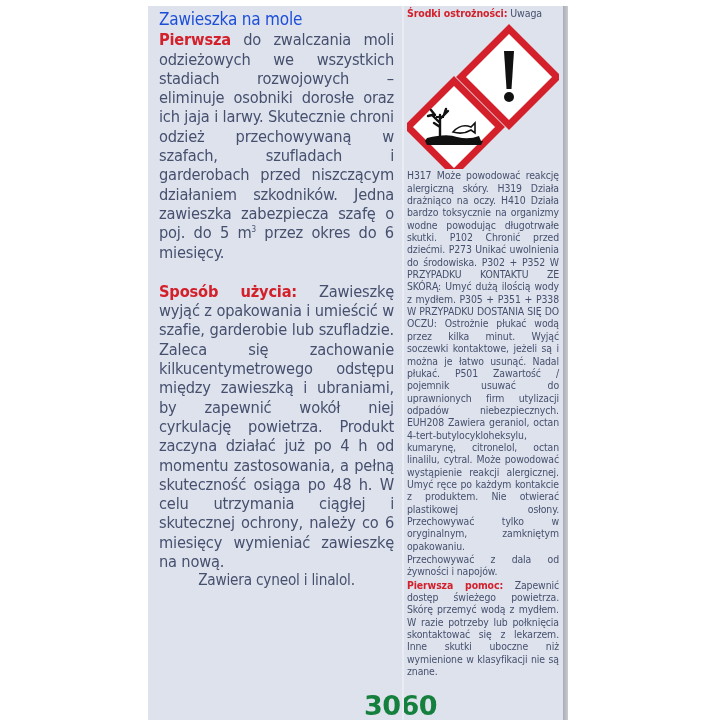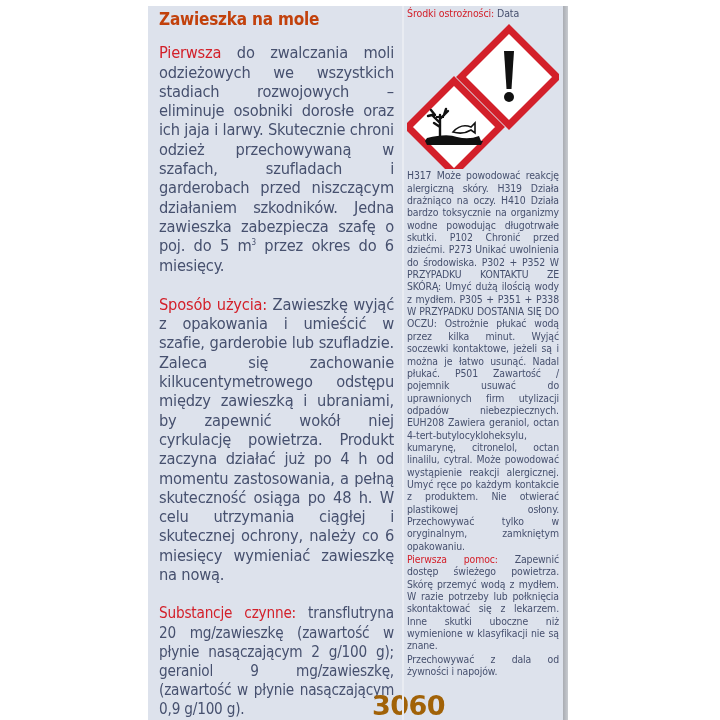--- a/index.html
+++ b/index.html
@@ -21,51 +21,50 @@
     letter-spacing:-0.2px;
   }
   .col-divider {
     position:absolute; left:254px; top:0; width:2px; height:714px; background:#e9ecf2;
   }
   .col-right {
     position:absolute; left:259px; top:0; width:152px;
     color:#46506e; font-size:10.4px; line-height:12.35px; text-align:justify;
     letter-spacing:-0.1px;
   }
-  .title { font-weight:bold; font-size:17px; color:#c2410c; margin-bottom:14px; }
-  .red { color:#d3202a; font-weight:normal; }
+  .title { font-weight:normal; font-size:17px; color:#1d4ed8; margin-bottom:1px; }
+  .red { color:#d3202a; font-weight:bold; }
   p { margin:0; }
   .sec { margin-top:20px; }
   .small-sec { margin-top:1px; }
   .lot {
-    position:absolute; left:224px; top:684px; font-size:27px; font-weight:bold; color:#a16207;
+    position:absolute; left:216px; top:684px; font-size:27px; font-weight:bold; color:#15803d;
     font-family:"DejaVu Sans", sans-serif; letter-spacing:-0.5px;
   }
   .precaution-head { font-size:10.5px; margin-top:1px; }
   .pictos { position:relative; height:150px; }
   sup { font-size:8px; vertical-align:super; line-height:0; }
 </style>
 </head>
 <body>
 
 <div class="label">
   <div class="col-left">
     <p class="title">Zawieszka na mole</p>
     <p><span class="red">Pierwsza</span><span> do zwalczania moli odzieżowych we wszystkich stadiach rozwojowych – eliminuje osobniki dorosłe oraz ich jaja i larwy. Skutecznie chroni odzież przechowywaną w szafach, szufladach i garderobach przed niszczącym działaniem szkodników. Jedna zawieszka zabezpiecza szafę o poj. do 5 m</span><sup>3</sup><span> przez okres do 6 miesięcy.</span></p>
     <p class="sec"><span class="red">Sposób użycia:</span><span> Zawieszkę wyjąć z opakowania i umieścić w szafie, garderobie lub szufladzie. Zaleca się zachowanie kilkucentymetrowego odstępu między zawieszką i ubraniami, by zapewnić wokół niej cyrkulację powietrza. Produkt zaczyna działać już po 4 h od momentu zastosowania, a pełną skuteczność osiąga po 48 h. W celu utrzymania ciągłej i skutecznej ochrony, należy co 6 miesięcy wymieniać zawieszkę na nową.</span></p>
-    <p class="sec" style="font-size:15.2px;line-height:19.2px;"><span class="red">Substancje czynne:</span><span> transflutryna 20 mg/zawieszkę (zawartość w płynie nasączającym 2 g/100 g); geraniol 9 mg/zawieszkę, (zawartość w płynie nasączającym 0,9 g/100 g).</span></p>
     <p style="font-size:15.2px;line-height:19.2px;text-align:center;">Zawiera cyneol i linalol.</p>
   </div>
 
   <div class="lot">3060</div>
 
   <div class="col-divider"></div>
 
   <div class="col-right">
-    <p class="precaution-head"><span class="red">Środki ostrożności:</span><span> Data</span></p>
+    <p class="precaution-head"><span class="red">Środki ostrożności:</span><span> Uwaga</span></p>
 
     <div class="pictos">
       <svg width="152" height="150" viewBox="0 0 152 150">
 
         <g>
           <polygon points="102,10 150,58 102,106 54,58" fill="#ffffff" stroke="#d3202a" stroke-width="7" stroke-linejoin="miter"></polygon>
           <path d="M97,32 L107,32 L104.5,70 L99.5,70 Z" fill="#111"></path>
           <circle cx="102" cy="78" r="5" fill="#111"></circle>
         </g>
 
@@ -77,17 +76,17 @@
 
           <path d="M18,122 L76,122 L74,126 L20,126 Z" fill="#111"></path>
           <path d="M20,119 Q40,114 50,118 Q62,121 72,117 L74,122 L18,122 Z" fill="#111"></path>
 
           <path d="M46,113 Q54,104 64,108 L68,104 L68,114 L64,111 Q56,116 46,113 Z" fill="#ffffff" stroke="#111" stroke-width="1.6"></path>
         </g>
       </svg>
     </div>
 
     <p>H317 Może powodować reakcję alergiczną skóry. H319 Działa drażniąco na oczy. H410 Działa bardzo toksycznie na organizmy wodne powodując długotrwałe skutki. P102 Chronić przed dziećmi. P273 Unikać uwolnienia do środowiska. P302 + P352 W PRZYPADKU KONTAKTU ZE SKÓRĄ: Umyć dużą ilością wody z mydłem. P305 + P351 + P338 W PRZYPADKU DOSTANIA SIĘ DO OCZU: Ostrożnie płukać wodą przez kilka minut. Wyjąć soczewki kontaktowe, jeżeli są i można je łatwo usunąć. Nadal płukać. P501 Zawartość / pojemnik usuwać do uprawnionych firm utylizacji odpadów niebezpiecznych. EUH208 Zawiera geraniol, octan 4-tert-butylocykloheksylu, kumarynę, citronelol, octan linalilu, cytral. Może powodować wystąpienie reakcji alergicznej. Umyć ręce po każdym kontakcie z produktem. Nie otwierać plastikowej osłony. Przechowywać tylko w oryginalnym, zamkniętym opakowaniu.</p>
+    <p class="small-sec">Przechowywać z dala od żywności i napojów.</p>
     <p class="small-sec"><span class="red">Pierwsza pomoc:</span><span> Zapewnić dostęp świeżego powietrza. Skórę przemyć wodą z mydłem. W razie potrzeby lub połknięcia skontaktować się z lekarzem. Inne skutki uboczne niż wymienione w klasyfikacji nie są znane.</span></p>
-    <p class="small-sec">Przechowywać z dala od żywności i napojów.</p>
   </div>
 </div>
 <div class="label-shadow"></div>
 
 </body></html>

